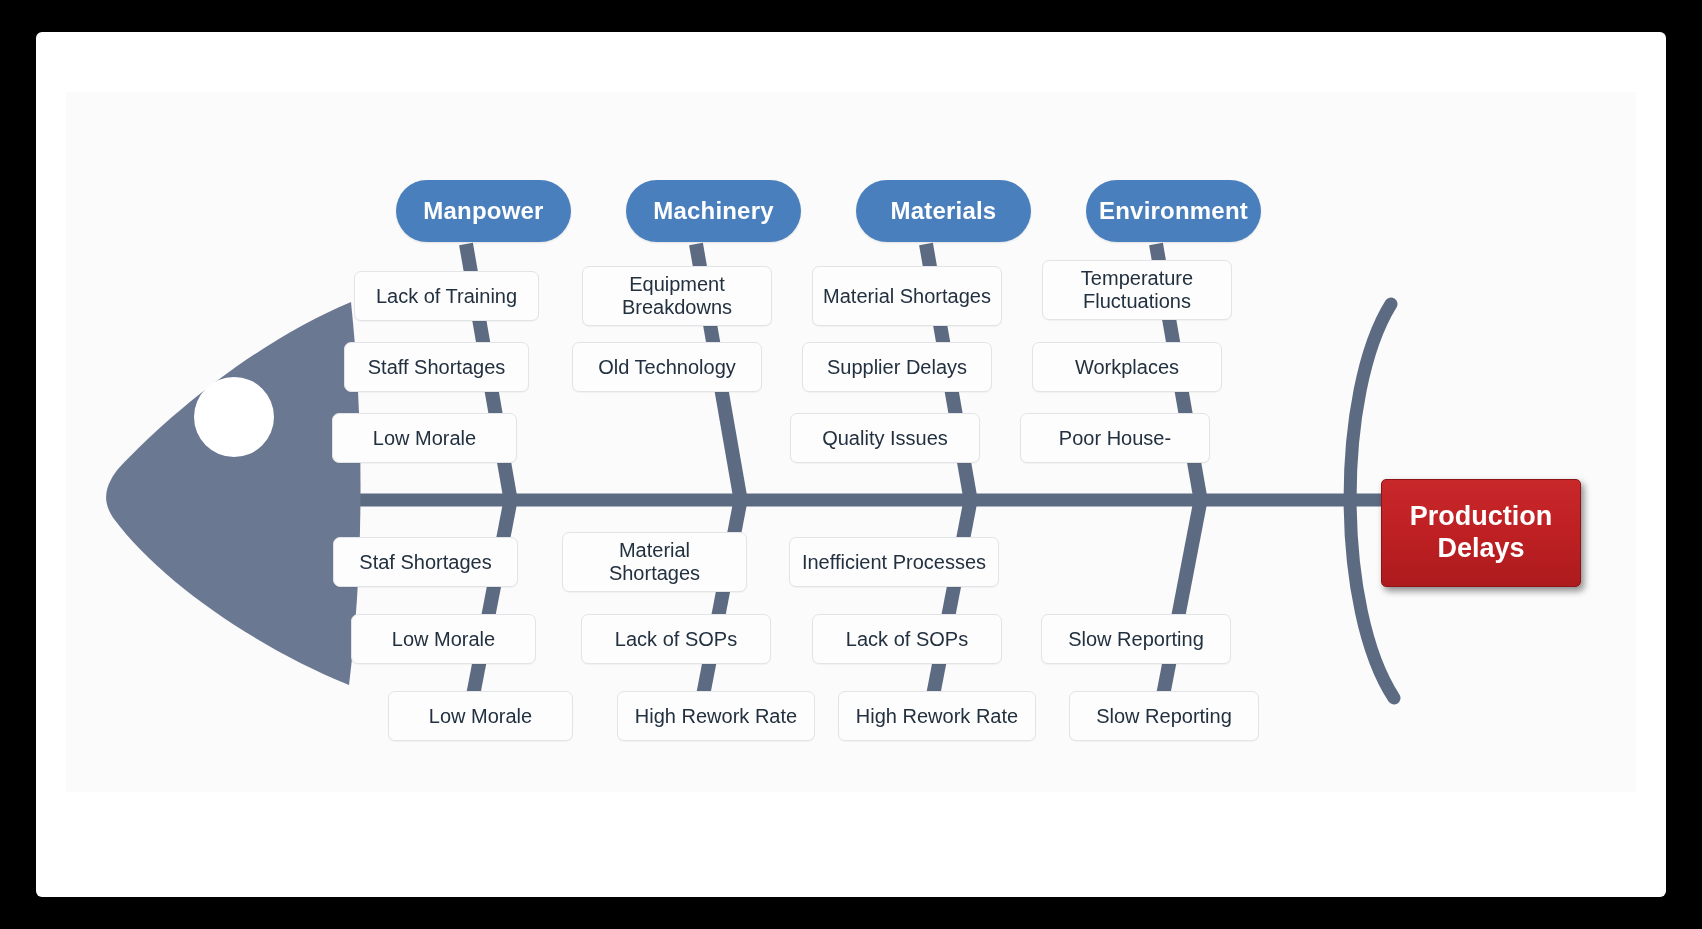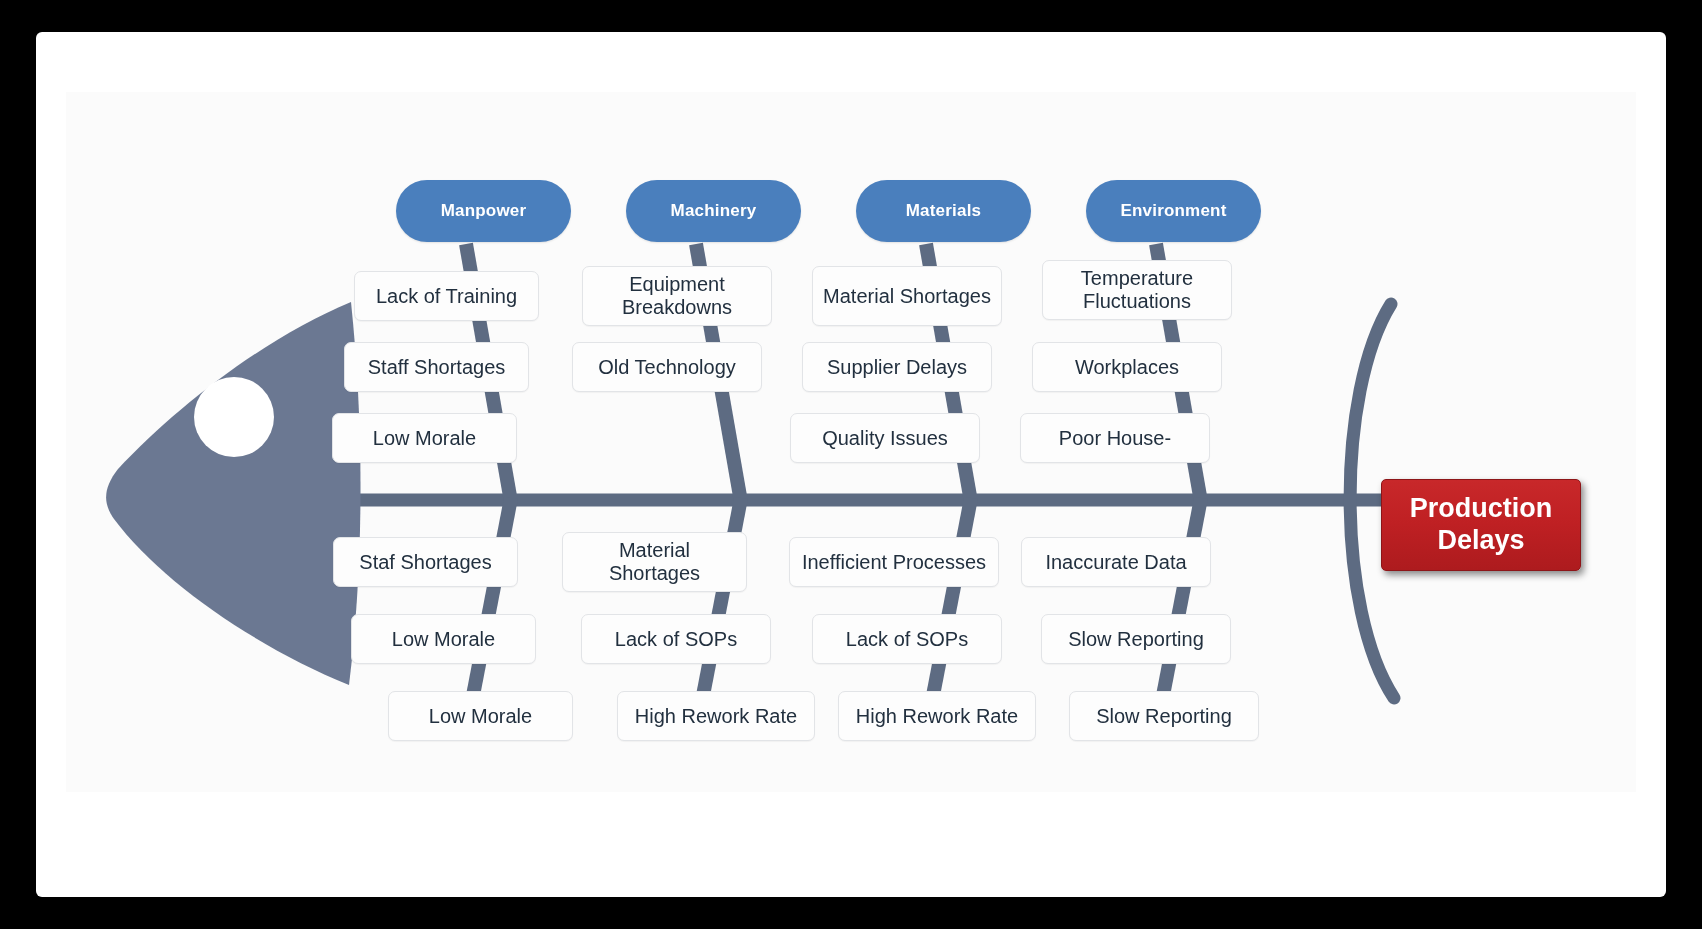--- a/index.html
+++ b/index.html
@@ -51,21 +51,21 @@
     pointer-events: none;
   }
 
   
   .pill {
     position: absolute;
     height: 62px;
     border-radius: 31px;
     background: #4a7fbd;
     color: #ffffff;
-    font-size: 17px;
+    font-size: 24px;
     font-weight: bold;
     display: flex;
     align-items: center;
     justify-content: center;
     letter-spacing: .2px;
     box-shadow: 0 1px 2px rgba(0,0,0,.10);
   }
 
   
   .cause {
@@ -82,21 +82,21 @@
     text-align: center;
     padding: 4px 10px;
     box-shadow: 0 1px 1px rgba(0,0,0,.04);
     z-index: 3;
   }
 
   
   #effect-box {
     position: absolute;
     left: 1345px; top: 447px;
-    width: 200px; height: 92px;
+    width: 200px; height: 108px;
     background: linear-gradient(180deg, #c8282a 0%, #bf2023 48%, #ad1b1e 100%);
     border: 1px solid #8d1518;
     border-radius: 5px;
     color: #ffffff;
     font-size: 27px;
     font-weight: bold;
     line-height: 1.18;
     display: flex;
     align-items: center;
     justify-content: center;
@@ -164,21 +164,20 @@
       <div class="cause" style="left:352px; top:659px; width:185px; height:50px;">Low Morale</div>
 
       <div class="cause" style="left:526px; top:500px; width:185px; height:60px;">Material Shortages</div>
       <div class="cause" style="left:545px; top:582px; width:190px; height:50px;">Lack of SOPs</div>
       <div class="cause" style="left:581px; top:659px; width:198px; height:50px;">High Rework Rate</div>
 
       <div class="cause" style="left:753px; top:505px; width:210px; height:50px;">Inefficient Processes</div>
       <div class="cause" style="left:776px; top:582px; width:190px; height:50px;">Lack of SOPs</div>
       <div class="cause" style="left:802px; top:659px; width:198px; height:50px;">High Rework Rate</div>
 
-      <div class="cause" style="left:985px; top:505px; width:190px; height:50px;">Inaccurate Data</div>
       <div class="cause" style="left:1005px; top:582px; width:190px; height:50px;">Slow Reporting</div>
       <div class="cause" style="left:1033px; top:659px; width:190px; height:50px;">Slow Reporting</div>
 
       <div id="effect-box">
         <div>
           <div>Production</div>
           <div>Delays</div>
         </div>
       </div>
 

